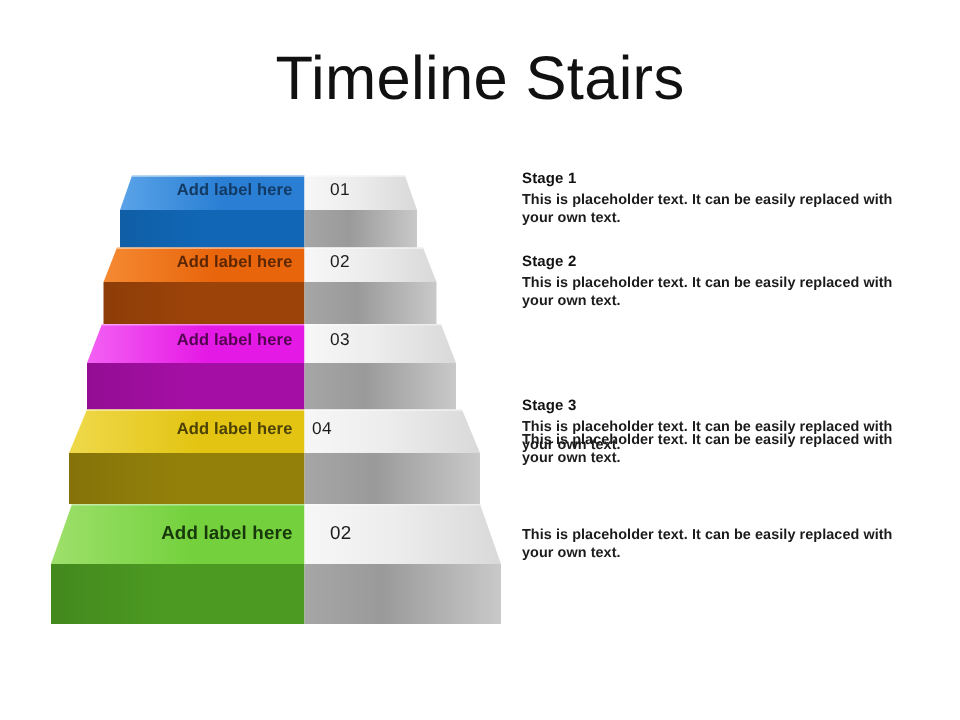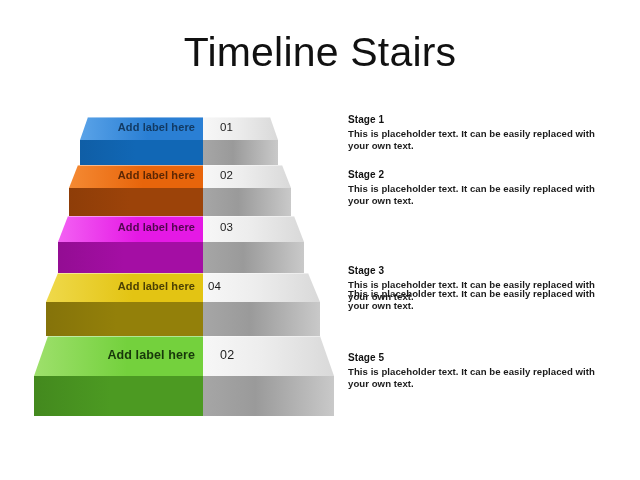--- a/index.html
+++ b/index.html
@@ -311,18 +311,17 @@
         <p class="stage-body">This is placeholder text. It can be easily replaced with your own text.</p>
       </div>
       <div class="stage-block" style="top: 113px; margin-top: 38px;">
         <p class="stage-title">Stage 3</p>
         <p class="stage-body">This is placeholder text. It can be easily replaced with your own text.</p>
       </div>
       <div class="stage-block" style="top: 175px;">
         <p class="stage-body">This is placeholder text. It can be easily replaced with your own text.</p>
       </div>
       <div class="stage-block" style="top: 238px;">
-        <p class="stage-title">Stage 5</p>
         <p class="stage-body">This is placeholder text. It can be easily replaced with your own text.</p>
       </div>
     </div>
 
 </div>
 
 </body></html>

